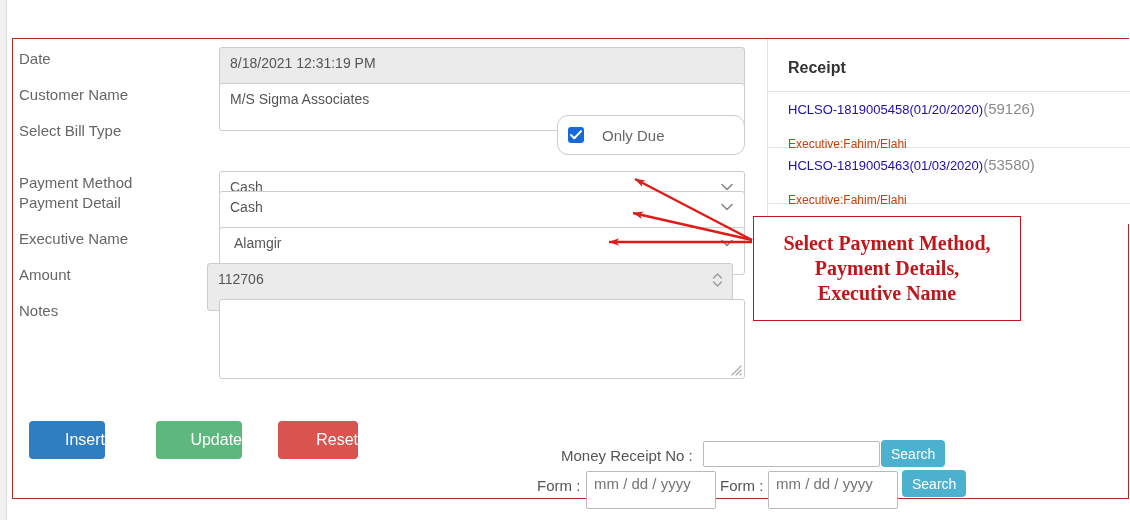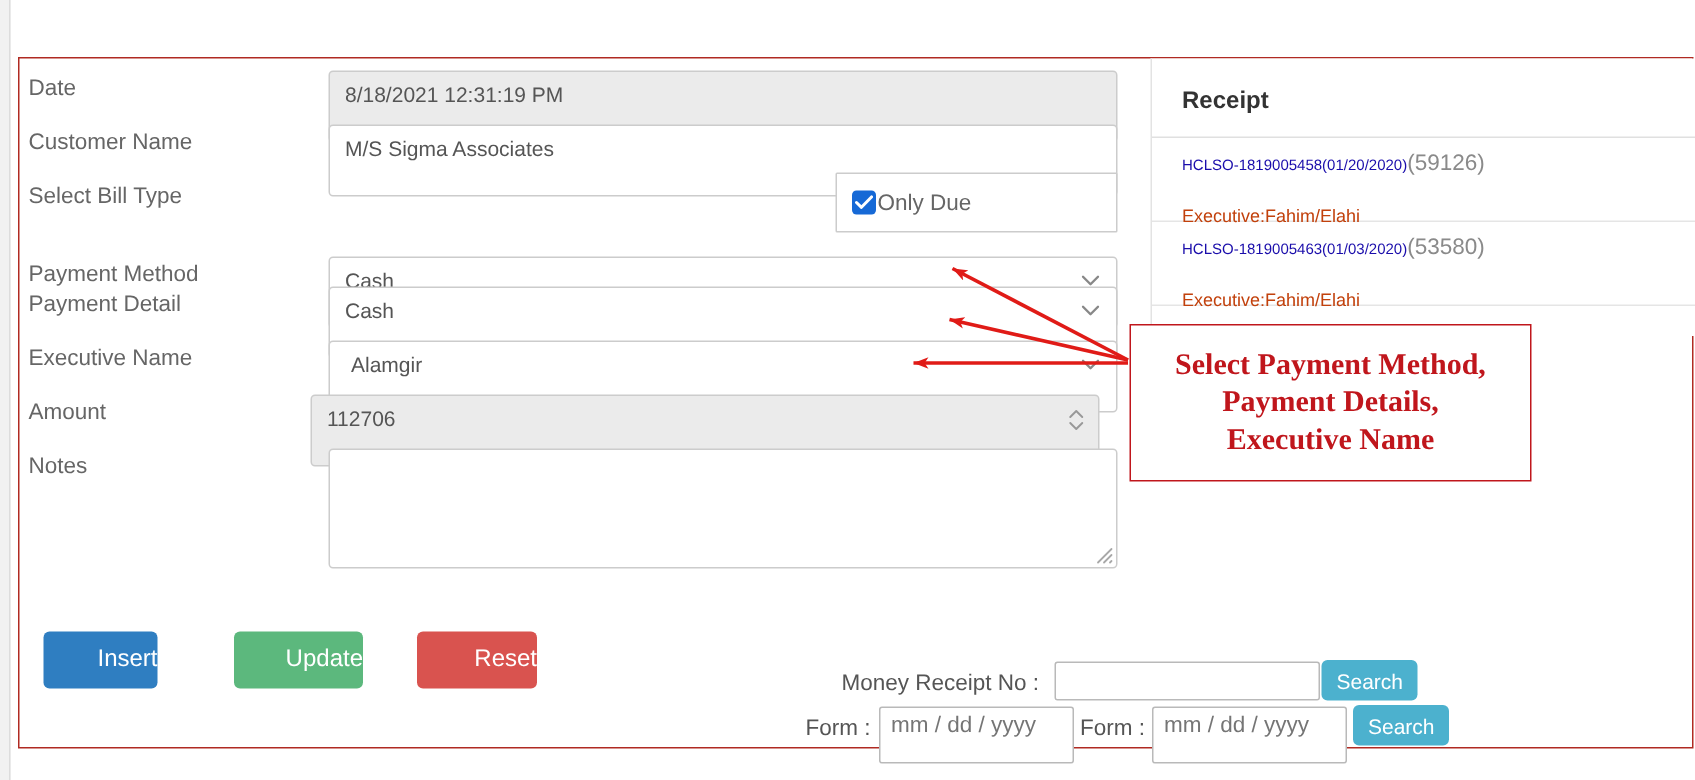--- a/index.html
+++ b/index.html
@@ -89,26 +89,26 @@
     align-items: center; justify-content: center;
     gap: 2px;
   }
   .spinner svg { display: block; }
 
   
   .onlydue-cell {
     position: absolute;
     box-sizing: border-box;
     border: 1px solid #ccc;
-    border-radius: 1px;
+    border-radius: 11px;
     background: #fff;
     height: 40px;
     display: flex;
     align-items: center;
-    padding-left: 27px;
+    padding-left: 44px;
   }
   .cbx {
     position: absolute;
     left: 10px; top: 11px;
     width: 16px; height: 16px;
     background: #1669d6;
     border-radius: 3px;
   }
   .cbx svg { position: absolute; left: 2px; top: 3px; }
   .onlydue-label {
@@ -221,21 +221,21 @@
   .list-item {
     position: absolute;
     left: 0;
     width: 363px;
     height: 56px;
     box-sizing: border-box;
     border-bottom: 1px solid #e5e5e5;
     padding: 8px 0 0 20px;
   }
   .li-link {
-    font-size: 10px;
+    font-size: 13px;
     color: #1a0dab;
     text-decoration: none;
     text-align: center;
   }
   .li-count {
     font-size: 15px;
     color: #8a8a8a;
   }
   .li-sub {
     display: block;

